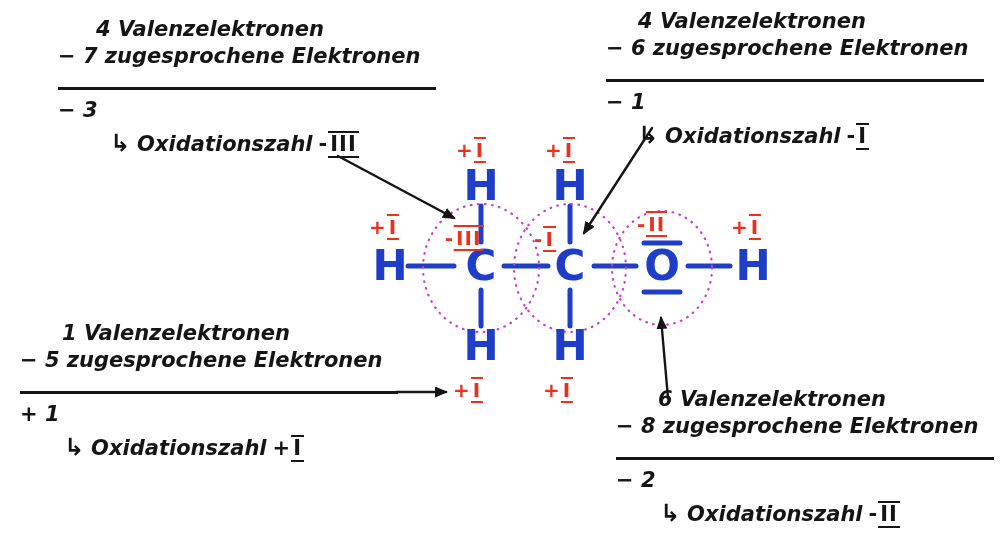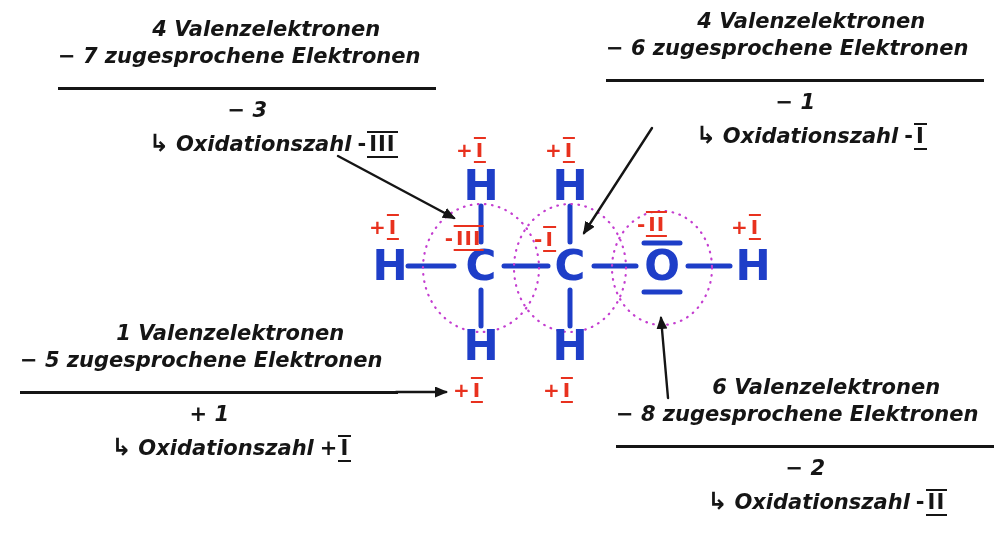--- a/index.html
+++ b/index.html
@@ -14,21 +14,21 @@
   .bond{stroke:var(--structure-blue,#1e3ec8);stroke-width:5;stroke-linecap:round;}
   .lone{stroke:var(--structure-blue,#1e3ec8);stroke-width:5;stroke-linecap:round;}
   .dotted{fill:none;stroke:var(--circle-magenta,#c43ed0);stroke-width:2.2;stroke-dasharray:0.6 6.5;stroke-linecap:round;}
   .arrow{stroke:var(--ink-black,#151515);stroke-width:2.4;stroke-linecap:round;}
   #ah path{fill:var(--ink-black,#151515);}
 
   .calc-block{
     position:absolute;
     color:var(--ink-black,#151515);
     font-size:21px;font-weight:bold;font-style:italic;
-    line-height:1.3;white-space:nowrap;text-align:center;
+    line-height:1.3;white-space:nowrap;
   }
   .assigned{display:inline-block;border-bottom:3px solid var(--ink-black,#151515);padding-bottom:16px;padding-right:16px;}
   .result{margin-top:7px;}
   .conclusion{margin-top:4px;}
   .pointer{font-style:normal;font-size:24px;margin-right:7px;}
   .roman{
     display:inline-block;line-height:1;padding:1px 2px;
     border-top:2.5px solid currentColor;border-bottom:2.5px solid currentColor;
     letter-spacing:1px;font-style:normal;
   }
@@ -101,21 +101,21 @@
 
   <div class="calc-block" style="left:20px;top:320px">
     <div style="margin-left:42px">1 Valenzelektronen</div>
     <div><span class="assigned">− 5 zugesprochene Elektronen</span></div>
     <div class="result">+ 1</div>
     <div class="conclusion" style="margin-left:44px">
       <span class="pointer">↳</span><span>Oxidationszahl</span><span class="sign">+</span><span class="roman">I</span>
     </div>
   </div>
 
-  <div class="calc-block" style="left:616px;top:374px">
+  <div class="calc-block" style="left:616px;top:386px">
     <div style="margin-left:42px">6 Valenzelektronen</div>
     <div><span class="assigned">− 8 zugesprochene Elektronen</span></div>
     <div class="result">− 2</div>
     <div class="conclusion" style="margin-left:44px">
       <span class="pointer">↳</span><span>Oxidationszahl</span><span class="sign">-</span><span class="roman">II</span>
     </div>
   </div>
 
   <div class="atom" style="left:390px;top:266px">H</div>
   <div class="atom" style="left:481px;top:266px">C</div>

